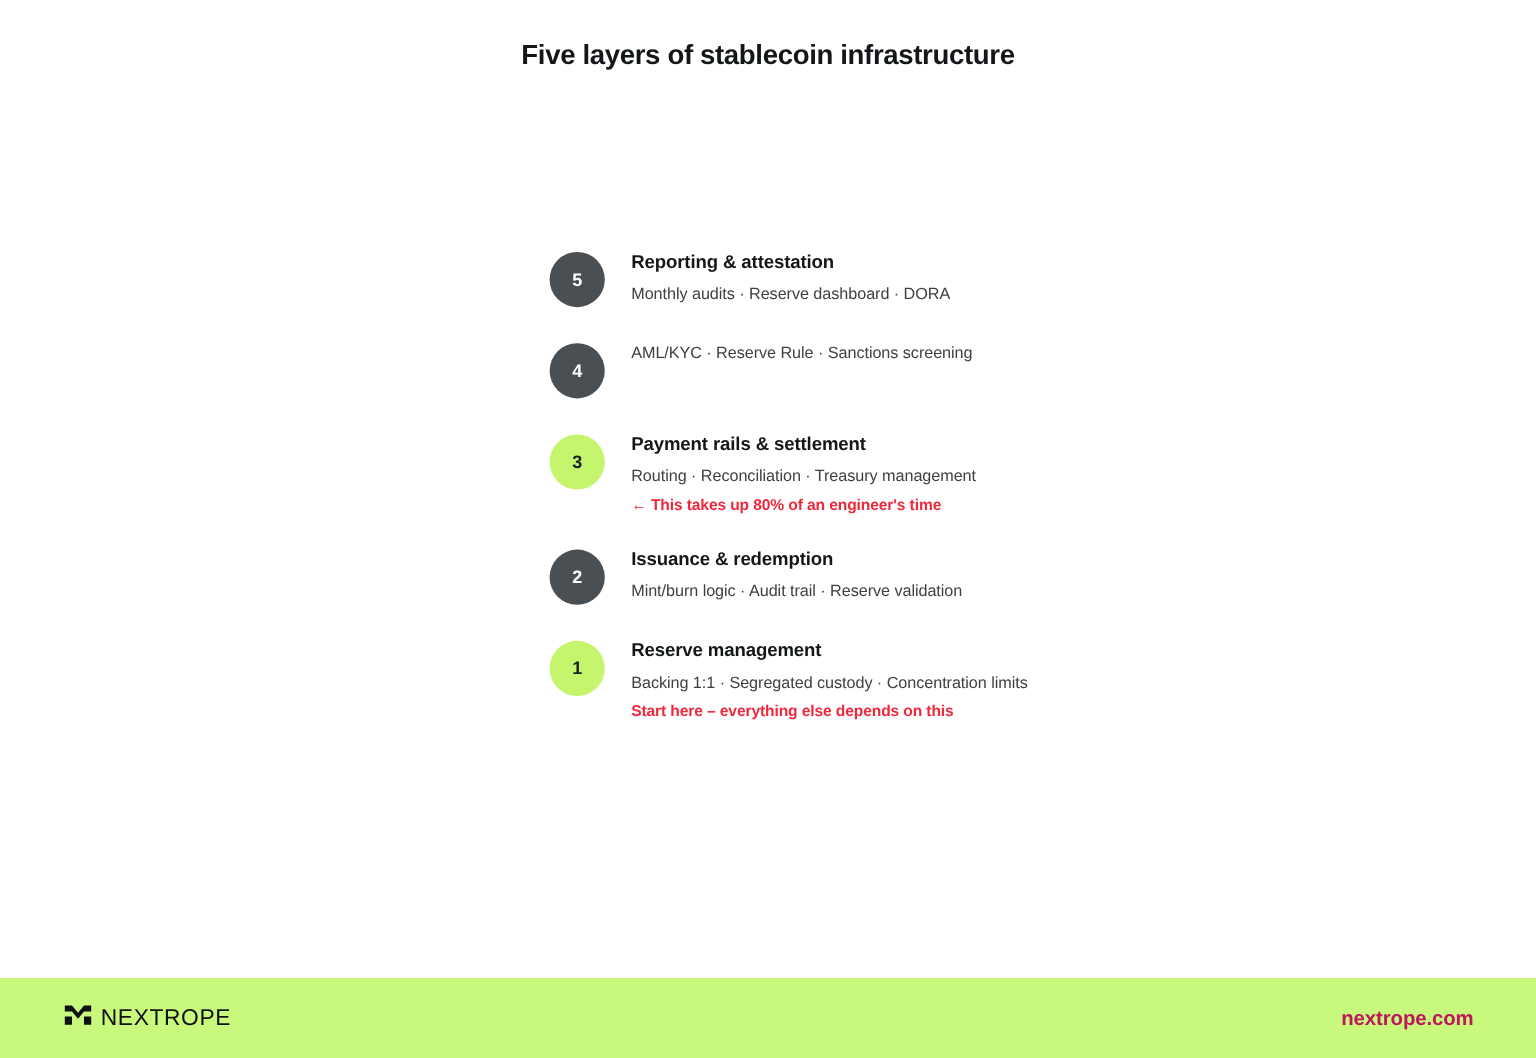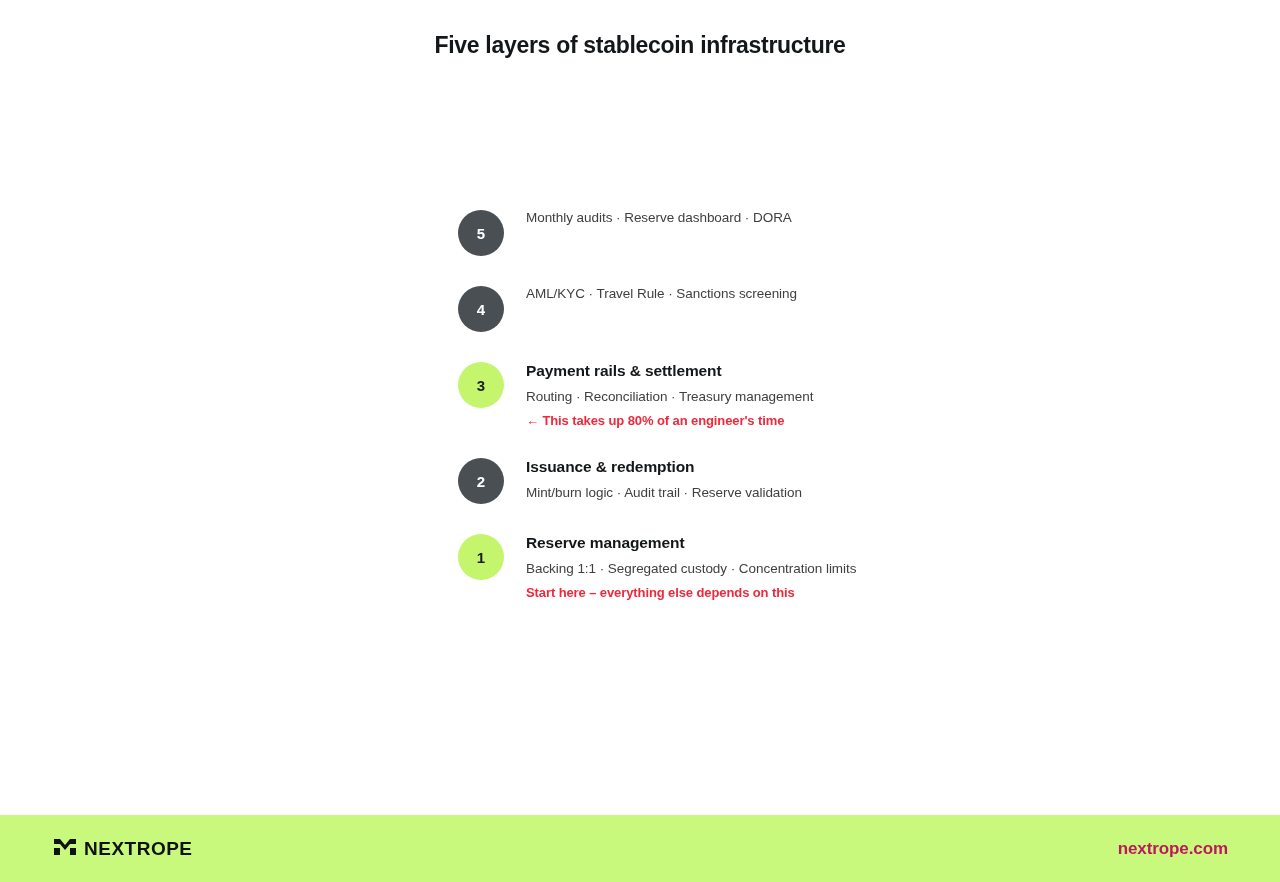--- a/index.html
+++ b/index.html
@@ -93,21 +93,21 @@
   .logo {
     display: flex;
     align-items: center;
     gap: 6px;
   }
   .logo-mark {
     display: inline-block;
   }
   .logo-word {
     font-size: 19px;
-    font-weight: bold;
+    font-weight: normal;
     letter-spacing: 0.5px;
     color: #0f1113;
   }
   .footer-url {
     font-size: 17px;
     font-weight: bold;
     color: #be185d;
     letter-spacing: -0.1px;
   }
 </style>
@@ -116,28 +116,29 @@
 
 <div class="slide">
 
   <div class="title">Five layers of stablecoin infrastructure</div>
 
   <div class="layers">
 
     <div class="layer gap-lg">
       <div class="badge dark">5</div>
       <div class="layer-text">
+        <div class="layer-title">Reporting &amp; attestation</div>
         <div class="layer-sub">Monthly audits · Reserve dashboard · DORA</div>
       </div>
     </div>
 
     <div class="layer gap-lg">
       <div class="badge dark">4</div>
       <div class="layer-text">
-        <div class="layer-sub">AML/KYC · Travel Rule · Sanctions screening</div>
+        <div class="layer-sub">AML/KYC · Reserve Rule · Sanctions screening</div>
       </div>
     </div>
 
     <div class="layer gap-lg">
       <div class="badge lime">3</div>
       <div class="layer-text">
         <div class="layer-title">Payment rails &amp; settlement</div>
         <div class="layer-sub">Routing · Reconciliation · Treasury management</div>
         <div class="layer-note">← This takes up 80% of an engineer's time</div>
       </div>

